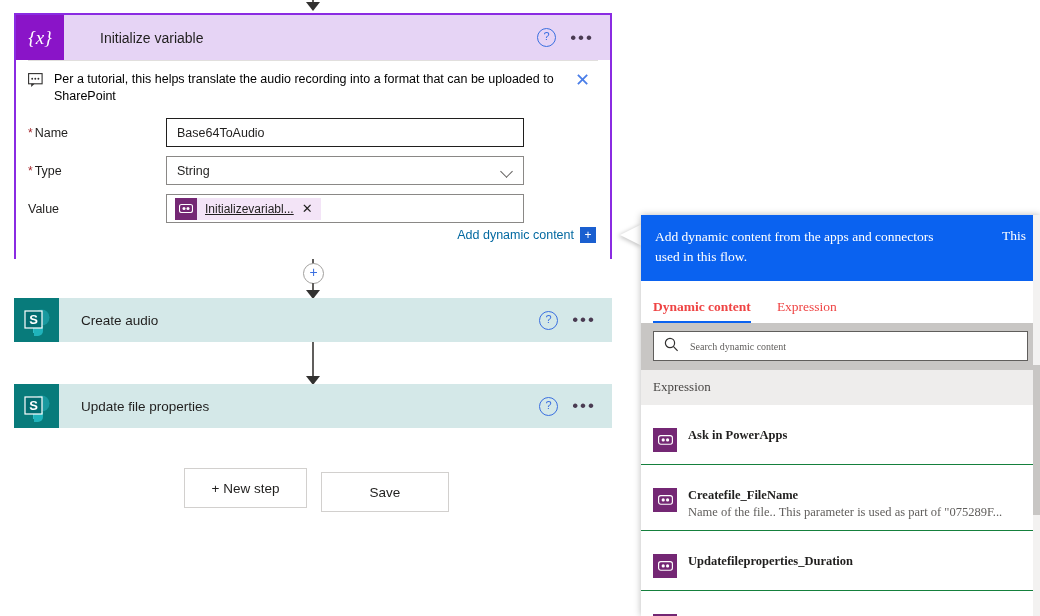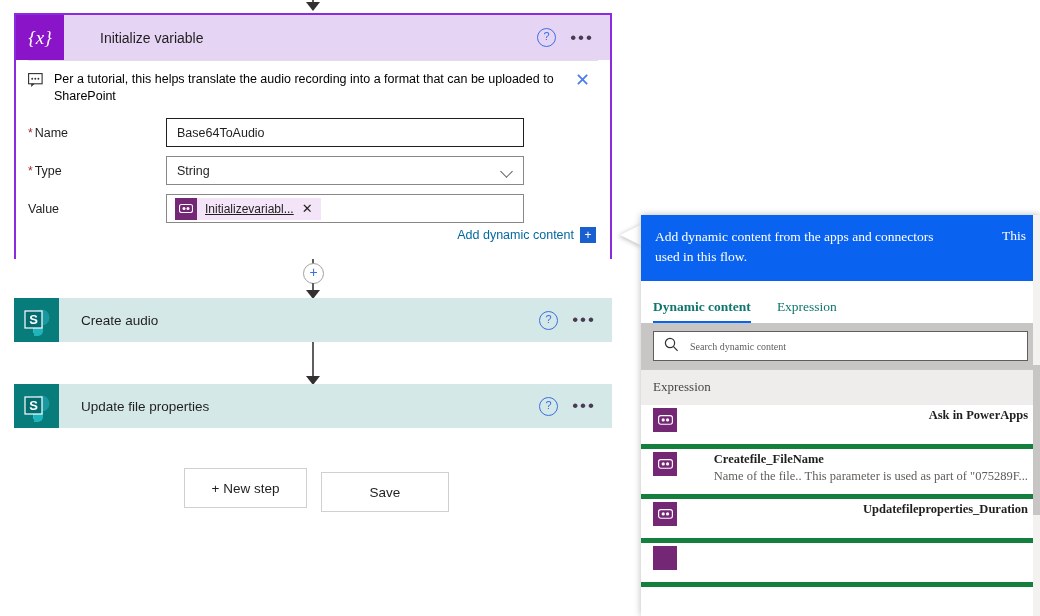--- a/index.html
+++ b/index.html
@@ -118,32 +118,32 @@
     border-right:22px solid #ffffff;
     filter:drop-shadow(-2px 1px 2px rgba(0,0,0,0.22));
   }
   .dc-head{
     background:#0a62f0;color:#fff;padding:12px 14px 14px 14px;
     display:flex;align-items:flex-start;justify-content:space-between;
   }
   .dc-head-text{font-size:13.5px;line-height:20px;max-width:300px;}
   .dc-hide{font-size:13.5px;color:#fff;padding-top:1px;}
   .dc-tabs{display:flex;align-items:flex-end;height:42px;padding-left:12px;background:#fff;gap:26px;}
-  .dc-tab{font-size:13.5px;color:#0f766e;padding-bottom:8px;position:relative;text-align:right;}
+  .dc-tab{font-size:13.5px;color:#ef4444;padding-bottom:8px;position:relative;text-align:right;}
   .dc-tab.active{font-weight:bold;}
   .dc-tab.active:after{content:"";position:absolute;left:0;right:0;bottom:0;height:2.5px;background:#0a62f0;}
   .dc-searchwrap{background:#c8c6c4;padding:8px 12px 9px 12px;}
   .dc-search{
     height:30px;background:#fff;border:1px solid #605e5c;display:flex;align-items:center;
     padding-left:10px;box-sizing:border-box;
   }
   .dc-search-ph{font-size:10px;color:#605e5c;padding-left:11px;}
   .dc-group{background:#eeedec;padding:9px 12px 10px 12px;font-size:13px;color:#484644;}
   .dc-list{background:#fff;}
-  .dc-item{display:flex;align-items:flex-start;padding:2px 12px 9px 12px;border-bottom:5px solid #15803d;position:relative;min-height:28px;justify-content:space-between;}
+  .dc-item{display:flex;align-items:flex-start;padding:22px 12px 9px 12px;border-bottom:1px solid #15803d;position:relative;min-height:28px;}
   .dc-item:first-child{border-top:none;}
   .dc-item-icon{width:24px;height:24px;background:#742774;flex:none;display:flex;align-items:center;justify-content:center;margin-top:1px;}
   .dc-item-txt{padding-left:11px;}
   .dc-item-title{font-size:12.5px;font-weight:bold;color:#201f1e;line-height:16px;}
   .dc-item-sub{font-size:12.5px;color:#605e5c;line-height:17px;margin-top:1px;white-space:nowrap;overflow:hidden;text-overflow:ellipsis;max-width:330px;}
   .dc-scrollbar{position:absolute;right:0;top:0;width:7px;height:401px;background:#f3f2f1;}
   .dc-thumb{position:absolute;right:0;top:150px;width:7px;height:150px;background:#c8c6c4;}
 </style>
 </head>
 <body>

